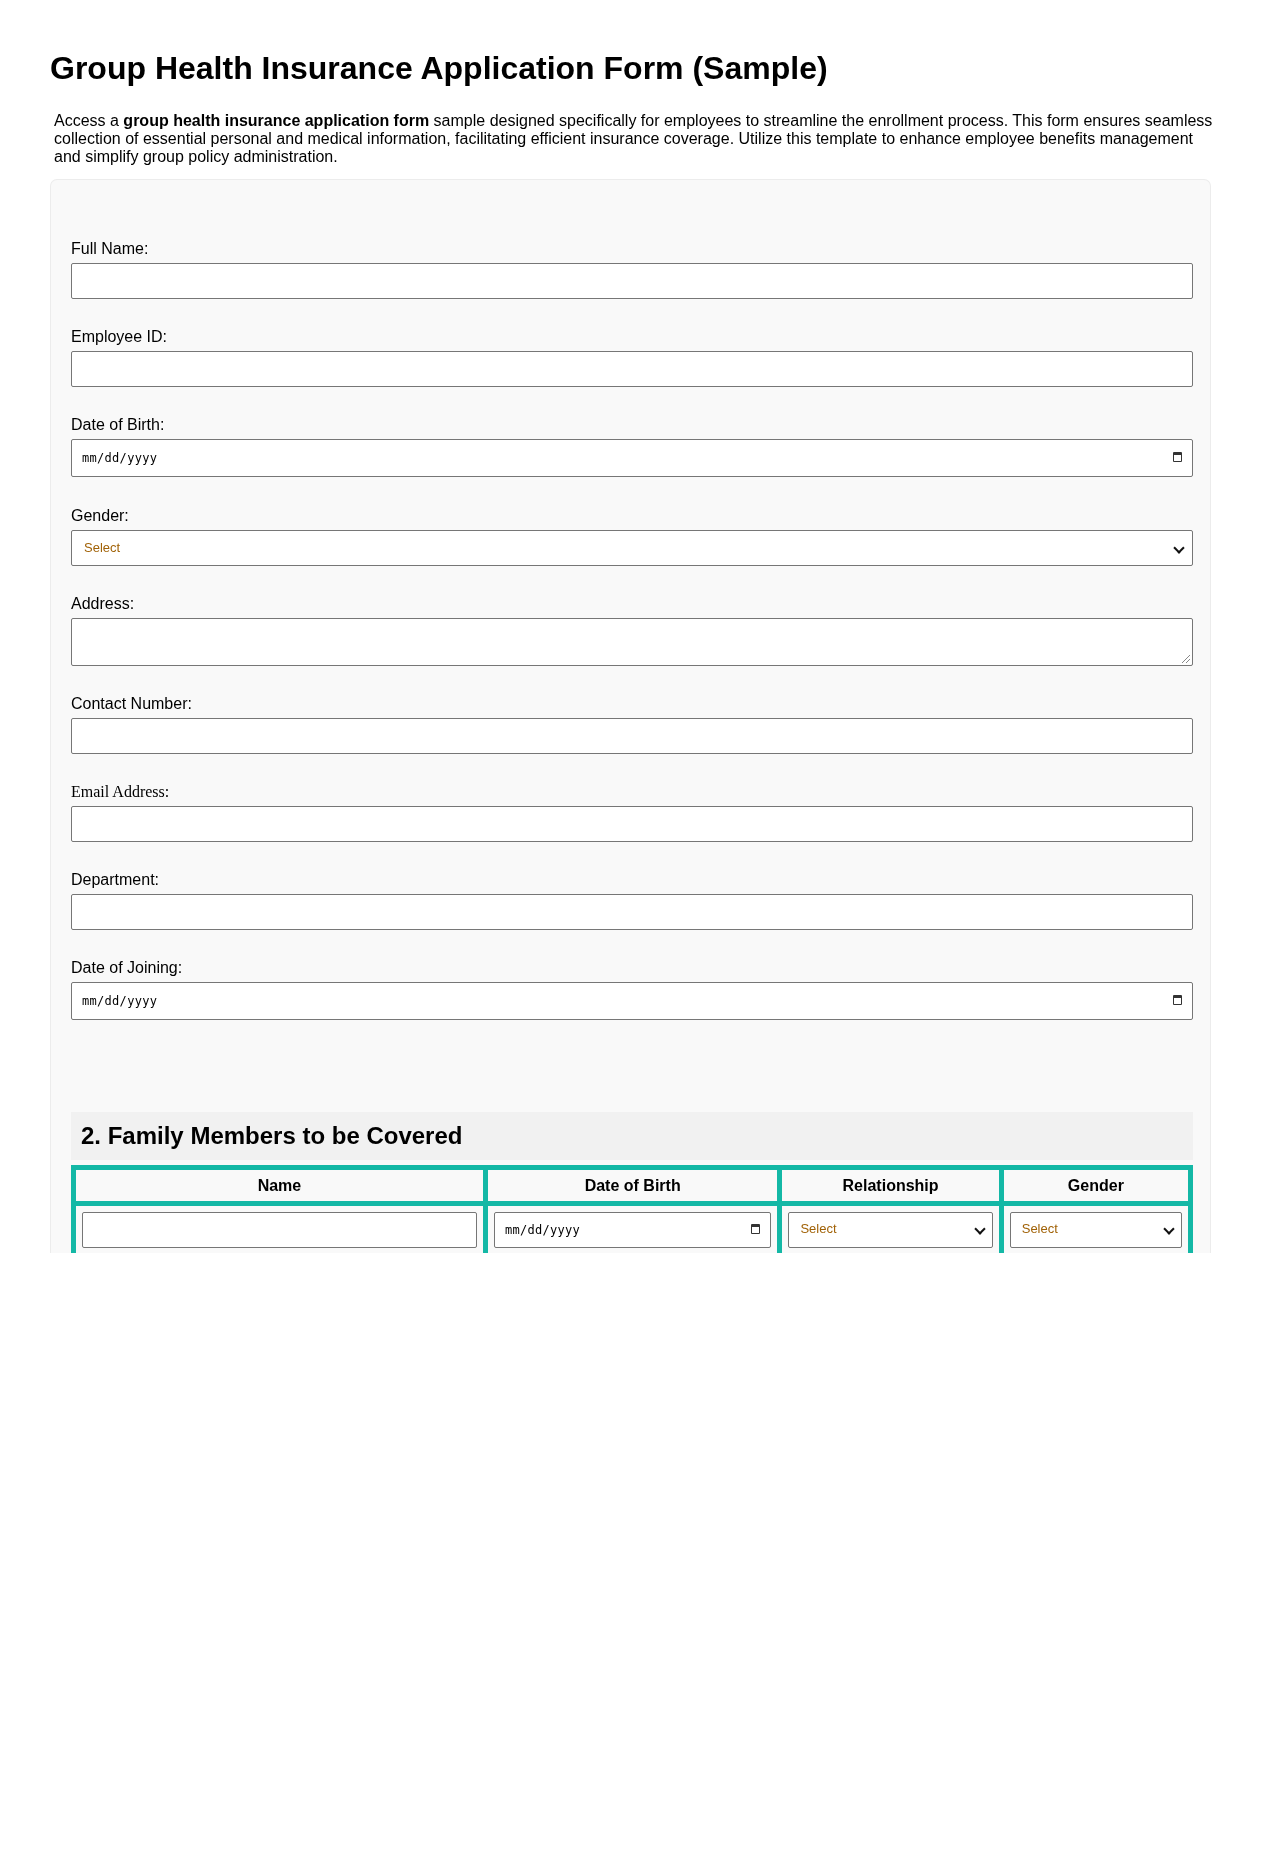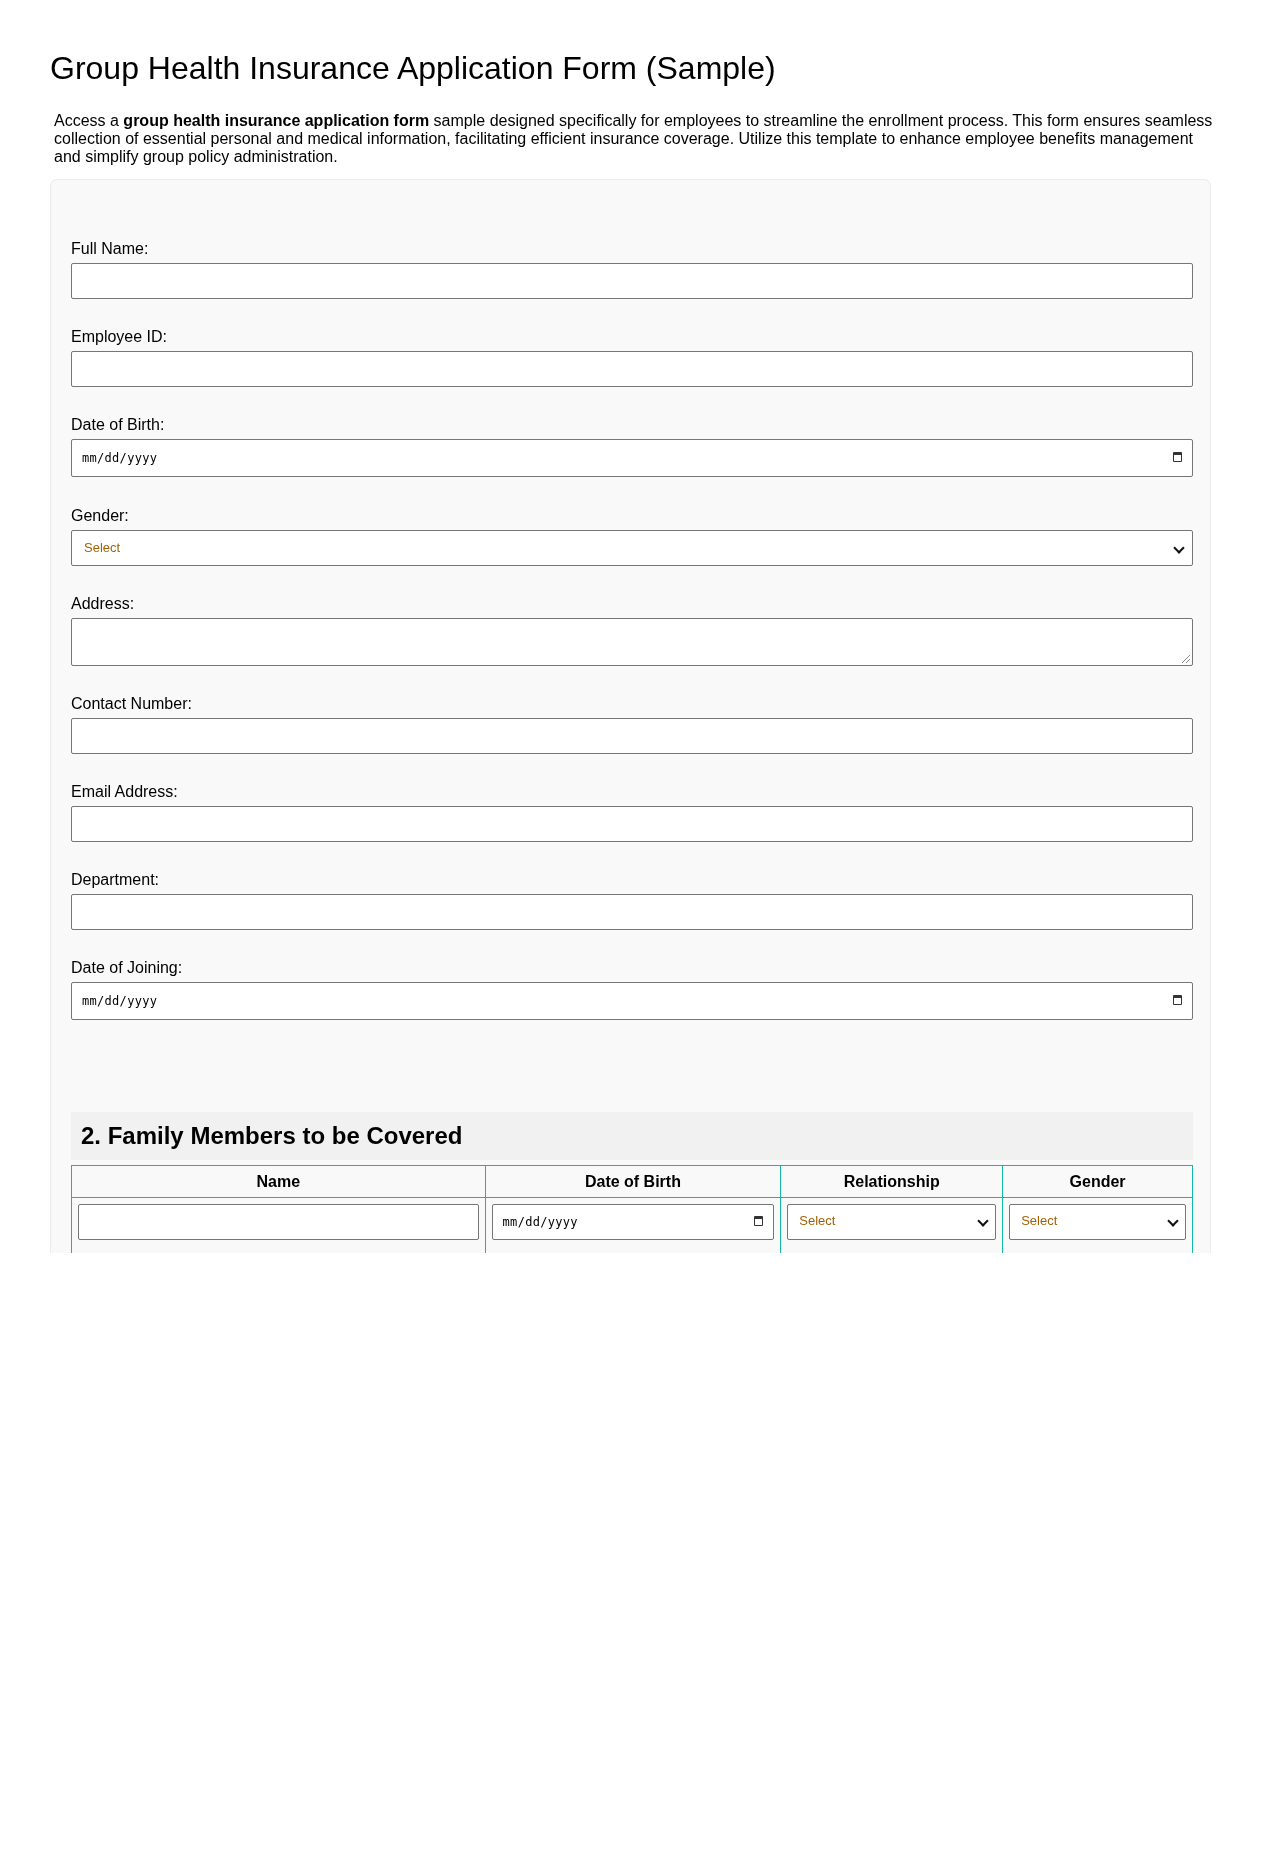--- a/index.html
+++ b/index.html
@@ -1,33 +1,33 @@
 <!DOCTYPE html>
 <html><head>
 <meta charset="utf-8">
 <style>
   html, body { margin: 0; padding: 0; background: #ffffff; }
   body { width: 1263px; height: 1866px; position: relative; font-family: "Liberation Sans", sans-serif; color: #000; overflow: hidden; }
-  .page-title { position: absolute; left: 50px; top: 48px; margin: 0; font-size: 32px; font-weight: normal; line-height: 40px; }
+  .page-title { position: absolute; left: 50px; top: 48px; margin: 0; font-size: 32px; font-weight: bold; line-height: 40px; }
   .intro { position: absolute; left: 50px; top: 108px; width: 1170px; margin: 4px; font-size: 16px; line-height: 18px; }
   .intro b { font-weight: bold; }
   .form-container { position: absolute; left: 50px; top: 179px; width: 1159px; height: 1073px; background: #f9f9f9; border: 1px solid #ececec; border-bottom: none; border-radius: 7px 7px 0 0; overflow: hidden; }
   .section-header { position: absolute; left: 20px; width: 1122px; height: 48px; background: #f1f1f1; }
   .section-header h2 { margin: 0; padding-left: 10px; font-size: 24px; line-height: 48px; font-weight: bold; }
   .field-label { position: absolute; left: 20px; font-size: 16px; line-height: 18px; color: #000000; }
   .text-input { position: absolute; left: 20px; width: 1120px; height: 34px; background: #fff; border: 1px solid #767676; border-radius: 2px; box-sizing: content-box; padding: 0; }
   .date-input { height: 36px; }
   .date-text { position: absolute; left: 10px; top: 0; font-family: "DejaVu Sans Mono", monospace; font-size: 12px; line-height: 36px; color: #000000; letter-spacing: 0.3px; }
   .cal-icon { position: absolute; right: 10px; top: 12px; width: 9px; height: 10px; border: 1.5px solid #333; border-top-width: 3px; border-radius: 1px; box-sizing: border-box; }
   .select-text { position: absolute; left: 12px; top: 0; font-size: 13px; line-height: 34px; color: #a16207; }
   .chev-icon { position: absolute; right: 9px; top: 13px; width: 6px; height: 6px; border-right: 2px solid #111; border-bottom: 2px solid #111; transform: rotate(45deg); }
   .textarea { height: 46px; }
   .resize-icon { position: absolute; right: 2px; bottom: 2px; width: 8px; height: 8px; background: linear-gradient(135deg, transparent 45%, #888 45%, #888 52%, transparent 52%, transparent 70%, #888 70%, #888 77%, transparent 77%); }
   table.family { position: absolute; left: 20px; top: 985px; width: 1122px; border-collapse: collapse; }
-  table.family th, table.family td { border: 1px solid #14b8a6; }
+  table.family th, table.family td { border: 5px solid #14b8a6; }
   table.family th { height: 31px; font-size: 16px; font-weight: bold; text-align: center; padding: 0; }
   table.family td { height: 57px; padding: 0; position: relative; vertical-align: top; }
   .cell-input { position: absolute; left: 6px; top: 6px; right: 6px; height: 34px; background: #fff; border: 1px solid #767676; border-radius: 2px; }
   .cell-input.date-input { height: 34px; }
   .cell-input .date-text { line-height: 34px; }
   .cell-input .cal-icon { top: 11px; }
   .cell-input .select-text { line-height: 32px; left: 11px; }
   .cell-input .chev-icon { top: 12px; right: 8px; }
 </style>
 </head>
@@ -58,21 +58,21 @@
   </div>
 
   <label class="field-label" style="top:415px;">Address:</label>
   <div class="text-input textarea" style="top:438px;">
     <span class="resize-icon"></span>
   </div>
 
   <label class="field-label" style="top:515px;">Contact Number:</label>
   <div class="text-input" style="top:538px;"></div>
 
-  <label class="field-label" style="top:603px;">Email Address:</label>
+  <label class="field-label" style="top:603px;font-family:Liberation Serif, serif;">Email Address:</label>
   <div class="text-input" style="top:626px;"></div>
 
   <label class="field-label" style="top:691px;">Department:</label>
   <div class="text-input" style="top:714px;"></div>
 
   <label class="field-label" style="top:779px;">Date of Joining:</label>
   <div class="text-input date-input" style="top:802px;">
     <span class="date-text">mm/dd/yyyy</span>
     <span class="cal-icon"></span>
   </div>

